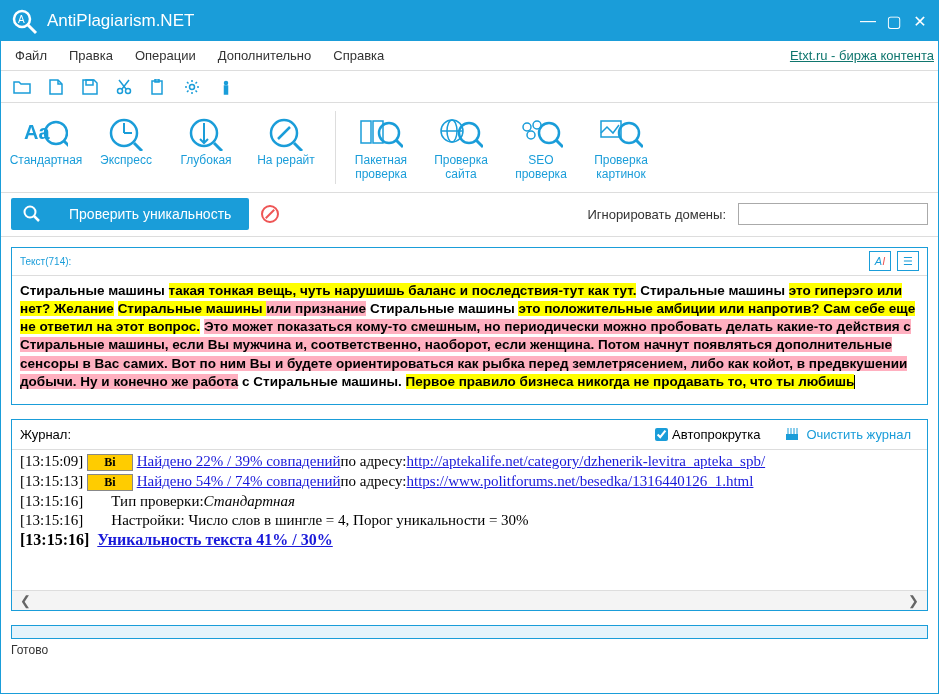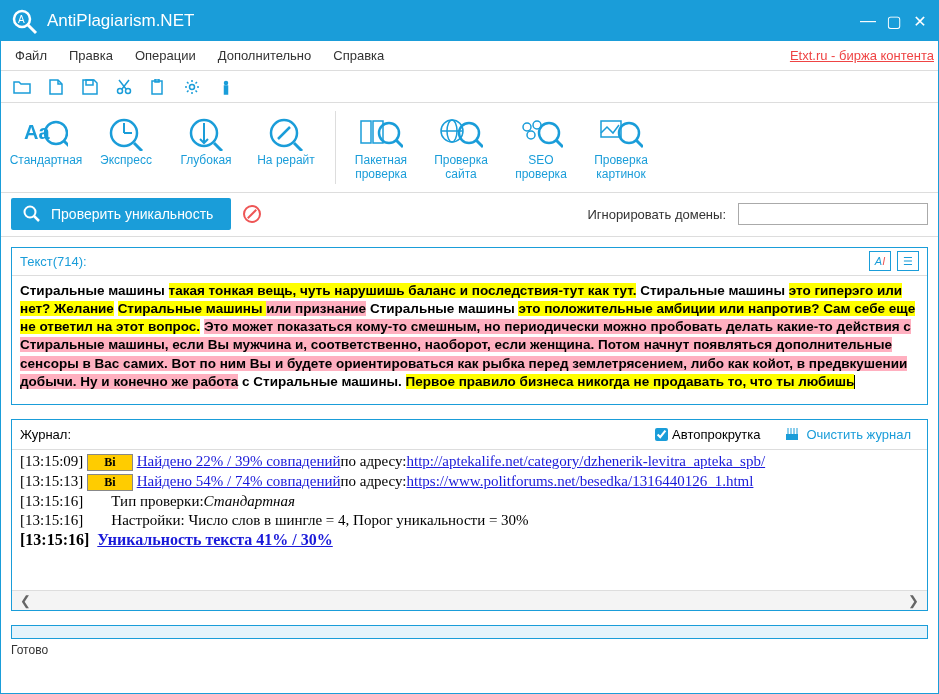--- a/index.html
+++ b/index.html
@@ -4,46 +4,46 @@
 <style>
 * { margin:0; padding:0; box-sizing:border-box; }
 body { font-family:"Segoe UI", Tahoma, sans-serif; font-size:13px; background:#fff; width:939px; height:694px; overflow:hidden; border:1px solid #1a9dd9; }
 .titlebar { background:#1a9dd9; height:40px; display:flex; align-items:center; padding:0 8px; color:#fff; }
 .app-logo { width:30px; height:30px; display:flex; align-items:center; justify-content:center; }
 .app-title { font-size:17px; margin-left:8px; flex:1; }
 .win-controls { display:flex; gap:6px; }
 .win-btn { width:20px; height:20px; display:flex; align-items:center; justify-content:center; cursor:pointer; color:#fff; font-size:16px; }
 .menubar { height:30px; display:flex; align-items:center; padding:0 4px; gap:2px; border-bottom:1px solid #ddd; }
 .menu-item { padding:4px 10px; cursor:pointer; font-size:13px; color:#333; }
-.external-link { margin-left:auto; color:#ef4444; text-decoration:underline; font-size:13px; cursor:pointer; }
+.external-link { margin-left:auto; color:#0f766e; text-decoration:underline; font-size:13px; cursor:pointer; }
 .small-toolbar { height:32px; display:flex; align-items:center; padding:0 10px; gap:12px; border-bottom:1px solid #ddd; }
 .small-tb-btn { width:22px; height:22px; display:flex; align-items:center; justify-content:center; cursor:pointer; }
 .small-tb-btn svg { stroke:#1a9dd9; fill:none; stroke-width:1.5; }
 .big-toolbar { display:flex; padding:8px 10px; gap:10px; border-bottom:1px solid #ddd; }
 .big-group { display:flex; gap:10px; padding-right:14px; border-right:1px solid #ddd; }
 .big-group:last-child { border-right:none; }
 .big-btn { display:flex; flex-direction:column; align-items:center; width:70px; cursor:pointer; padding:2px; }
 .big-btn-icon { height:40px; display:flex; align-items:center; justify-content:center; }
 .big-btn-label { font-size:12px; color:#1a9dd9; text-align:center; line-height:1.2; }
 .action-bar { height:44px; display:flex; align-items:center; padding:0 10px; gap:12px; border-bottom:1px solid #ddd; }
-.check-btn { background:#1a9dd9; color:#fff; border:none; height:32px; padding:0 18px 0 12px; display:flex; align-items:center; gap:10px; cursor:pointer; font-size:14px; border-radius:2px; }
+.check-btn { background:#1a9dd9; color:#fff; border:none; height:32px; padding:0 18px 0 12px; display:flex; align-items:center; gap:28px; cursor:pointer; font-size:14px; border-radius:2px; }
 .stop-icon { width:18px; height:18px; border:2px solid #e55; border-radius:50%; position:relative; cursor:pointer; }
 .stop-icon::after { content:""; position:absolute; width:12px; height:2px; background:#e55; top:6px; left:1px; transform:rotate(-45deg); }
 .ignore-label { margin-left:auto; font-size:13px; color:#333; }
 .ignore-input { width:190px; height:22px; border:1px solid #aaa; padding:0 4px; }
 .content { padding:6px 10px; }
 .editor-bar { display:flex; align-items:center; height:34px; gap:10px; }
 .editor-title { font-size:13px; color:#333; }
 .addr-label { margin-left:120px; color:#1a9dd9; font-size:13px; }
 .addr-input { flex:1; max-width:240px; height:22px; border:1px solid #aaa; padding:0 4px; color:#888; }
 .addr-icons { display:flex; gap:6px; align-items:center; }
 .tab-btn { margin-left:20px; border:1px solid #ccc; padding:5px 16px; background:#fff; color:#1a9dd9; cursor:pointer; font-size:13px; }
 .editor-box { border:1px solid #1a9dd9; margin-top:4px; }
 .editor-header { height:28px; border-bottom:1px solid #ddd; display:flex; align-items:center; padding:0 8px; }
-.text-count { color:#1a9dd9; font-size:13px; }
+.text-count { color:#1a9dd9; font-size:10px; }
 .editor-tools { margin-left:auto; display:flex; gap:6px; }
 .tool-box { width:22px; height:20px; border:1px solid #1a9dd9; display:flex; align-items:center; justify-content:center; color:#1a9dd9; font-size:11px; cursor:pointer; }
 .text-area { padding:6px 8px; font-size:13.5px; line-height:1.35; color:#000; height:128px;font-weight:bold; }
 .hl-y { background:#ffff00; }
 .hl-p { background:#ffb0c0; }
 .cursor-line { display:inline-block; width:1px; height:14px; background:#000; vertical-align:middle; }
 .journal-box { margin-top:14px; border:1px solid #1a9dd9; }
 .journal-header { height:30px; display:flex; align-items:center; padding:0 8px; border-bottom:1px solid #ddd; }
 .autoscroll { margin-left:auto; display:flex; align-items:center; gap:4px; }
 .autoscroll input { accent-color:#1a9dd9; }

